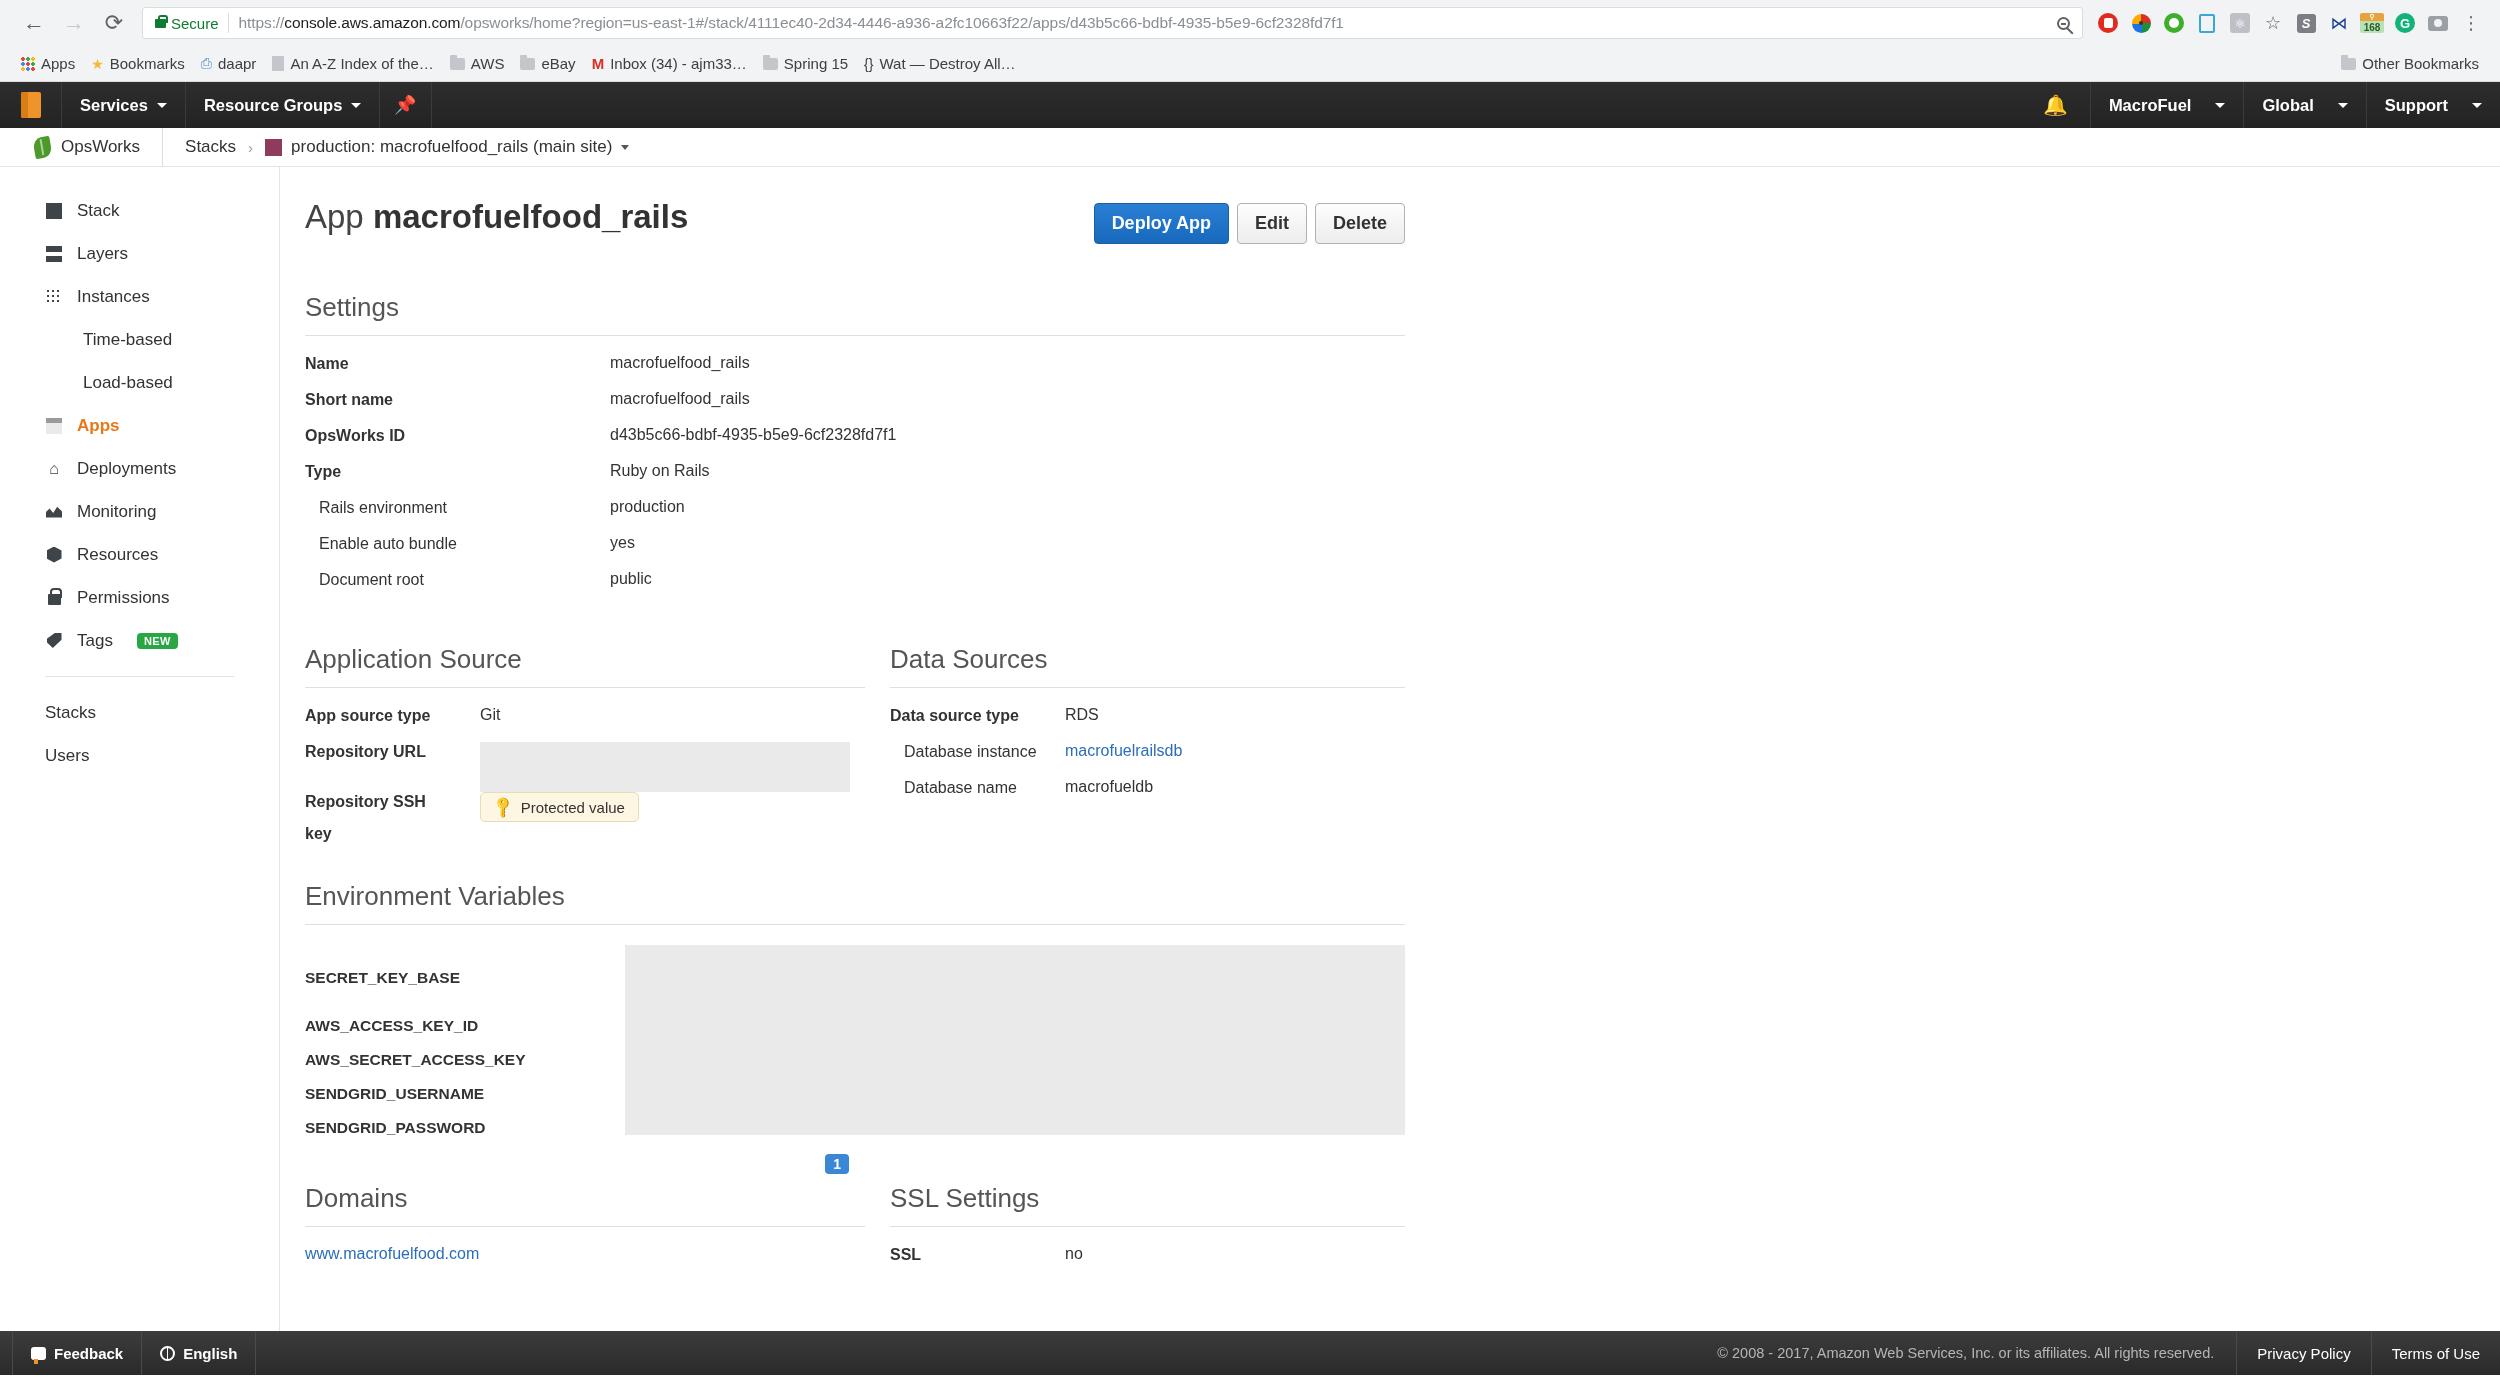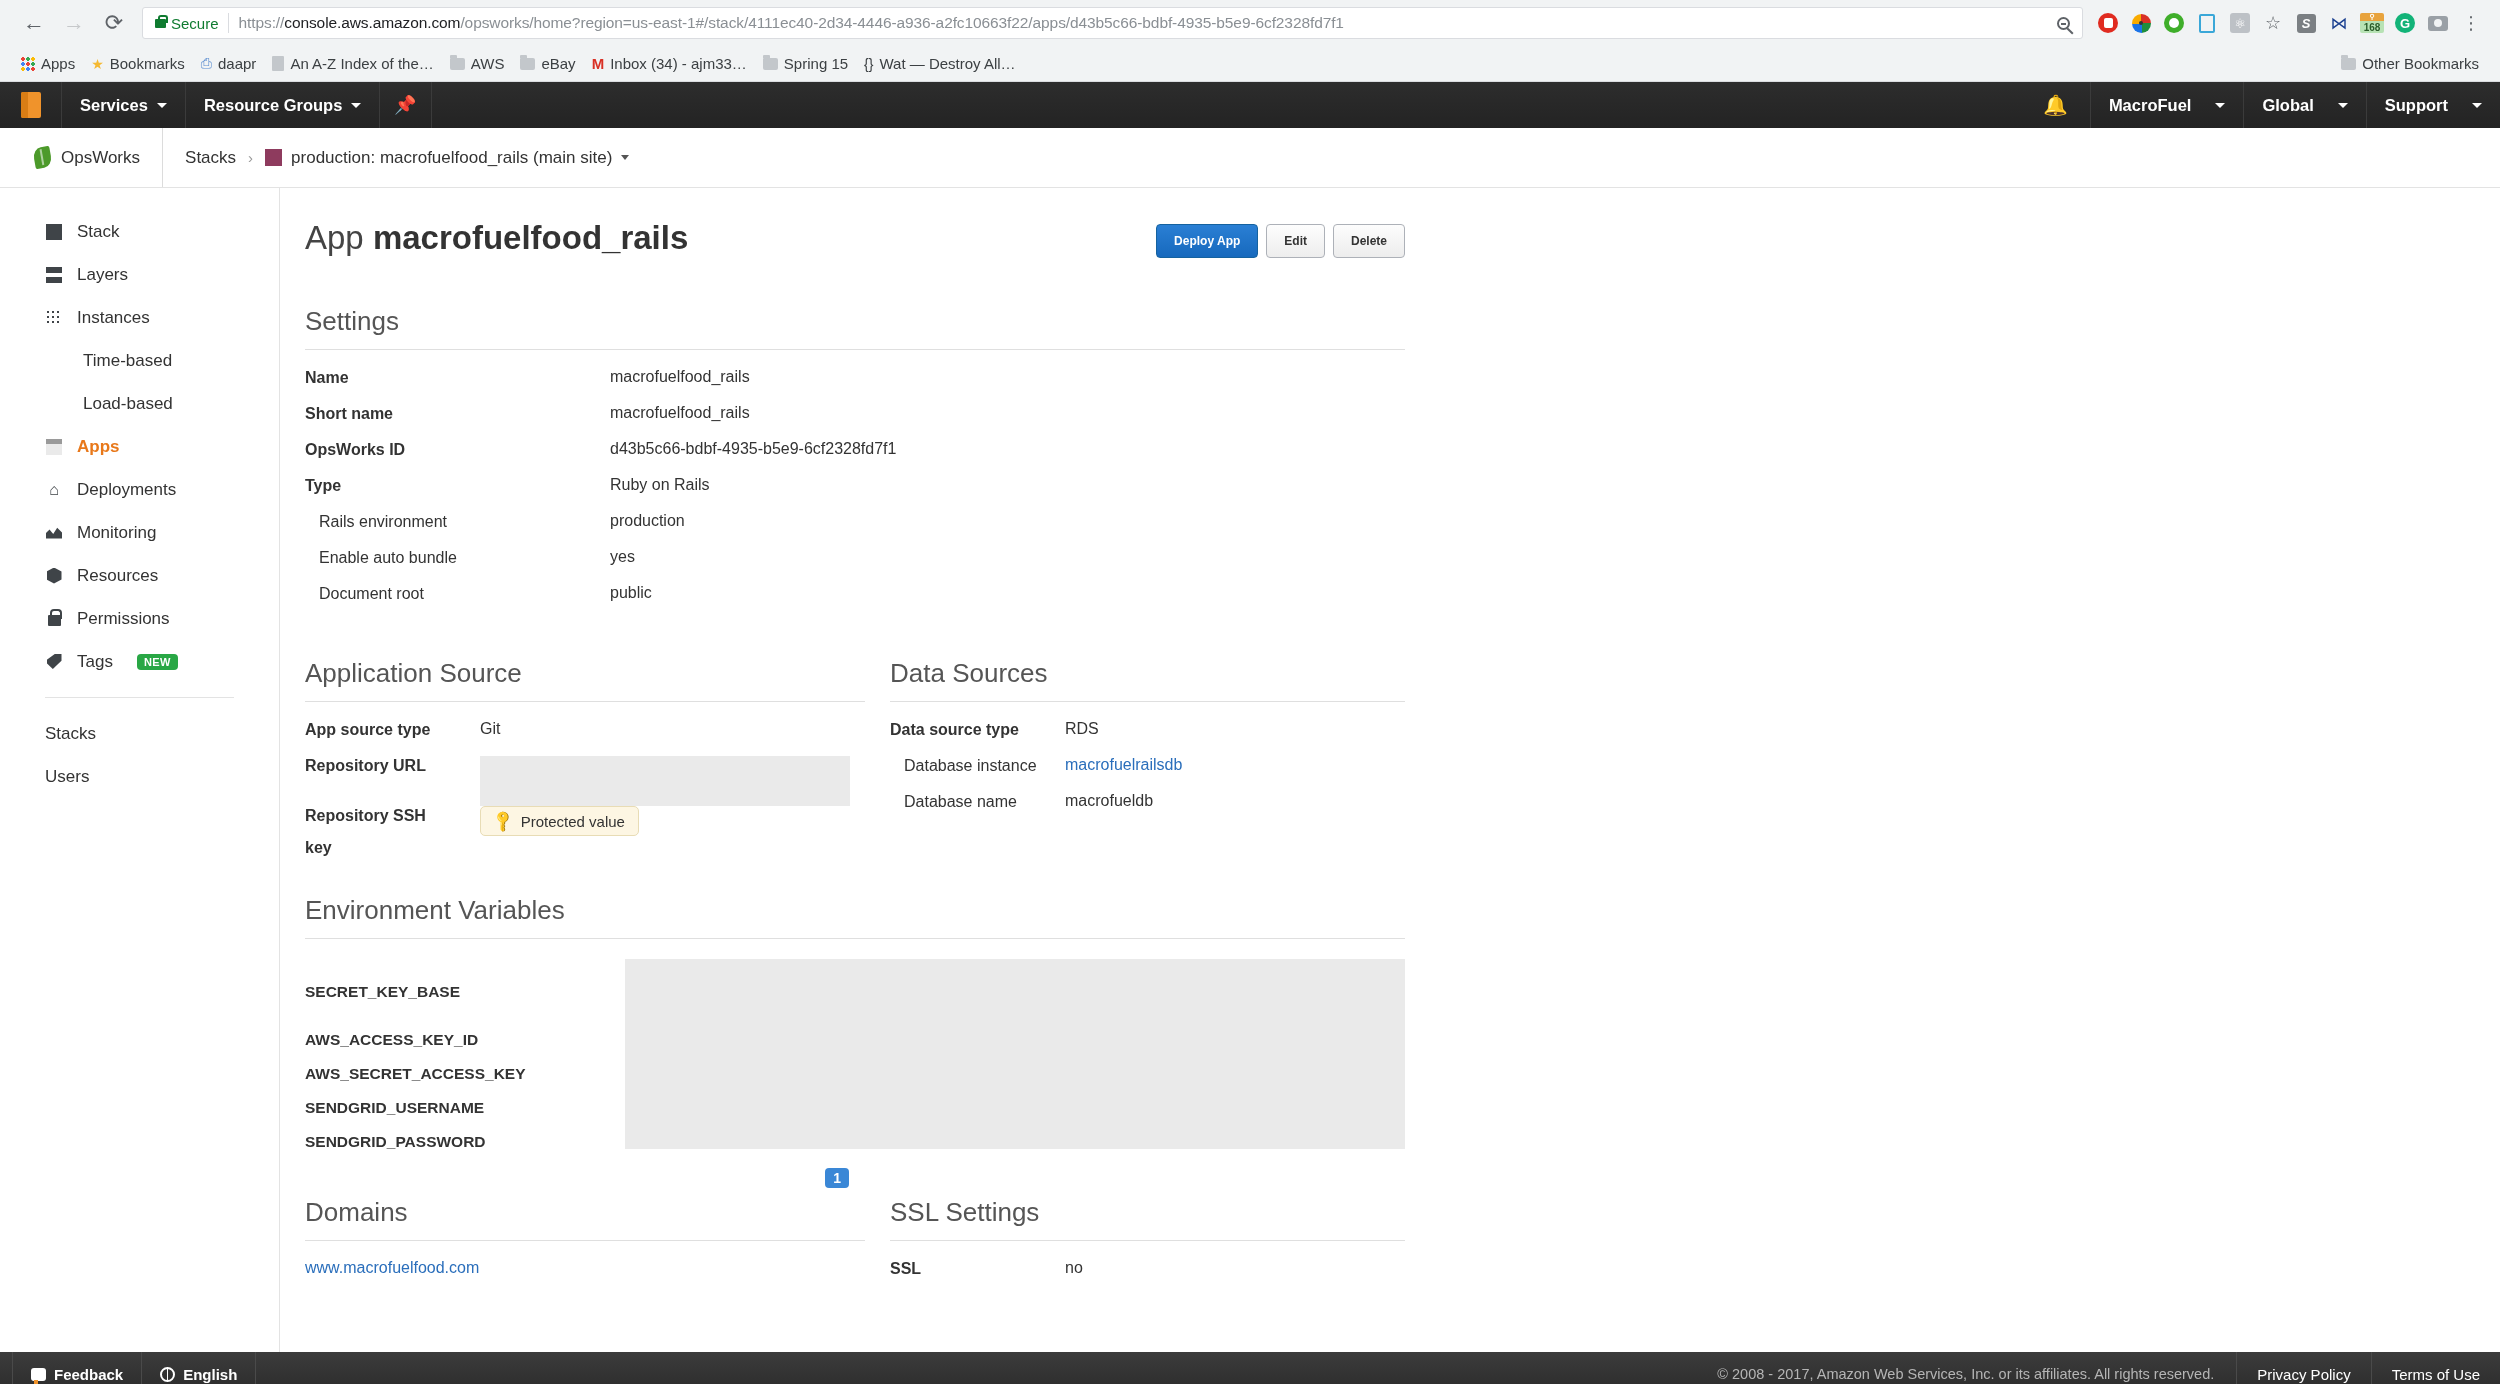--- a/index.html
+++ b/index.html
@@ -283,21 +283,21 @@
   .nav-grow { flex: 1 1 auto; }
   .nav-right { display: flex; align-items: stretch; }
   .nav-right .nav-item { border-right: none; border-left: 1px solid #3b3b3b; gap: 24px; }
   .bell {
     display: flex; align-items: center; padding: 0 22px;
     font-size: 20px; font-weight: 400;
   }
 
   
   .crumb-bar {
-    height: 60px;
+    height: 39px;
     background: #ffffff;
     border-bottom: 1px solid #e3e3e3;
     display: flex; align-items: center;
     padding-left: 34px;
     font-size: 17px;
     color: #333;
   }
   .crumb-brand {
     display: flex; align-items: center; gap: 10px;
     padding-right: 22px;
@@ -431,21 +431,21 @@
     display: flex; align-items: flex-start; justify-content: space-between;
     padding-bottom: 10px;
   }
   .page-title {
     font-size: 33px; color: #444; font-weight: 400;
     line-height: 1.2;
   }
   .page-title b { font-weight: 700; color: #333; }
   .btn-group { display: flex; gap: 8px; padding-top: 6px; }
   .btn {
-    font-size: 12px; font-weight: 700;
+    font-size: 18px; font-weight: 700;
     padding: 9px 17px;
     border-radius: 4px;
     border: 1px solid #adb1b8;
     background: linear-gradient(#fdfdfd, #ededed);
     color: #333;
     white-space: nowrap;
   }
   .btn.primary {
     background: linear-gradient(#2a7fd4, #1769bd);
     border-color: #15629f;

